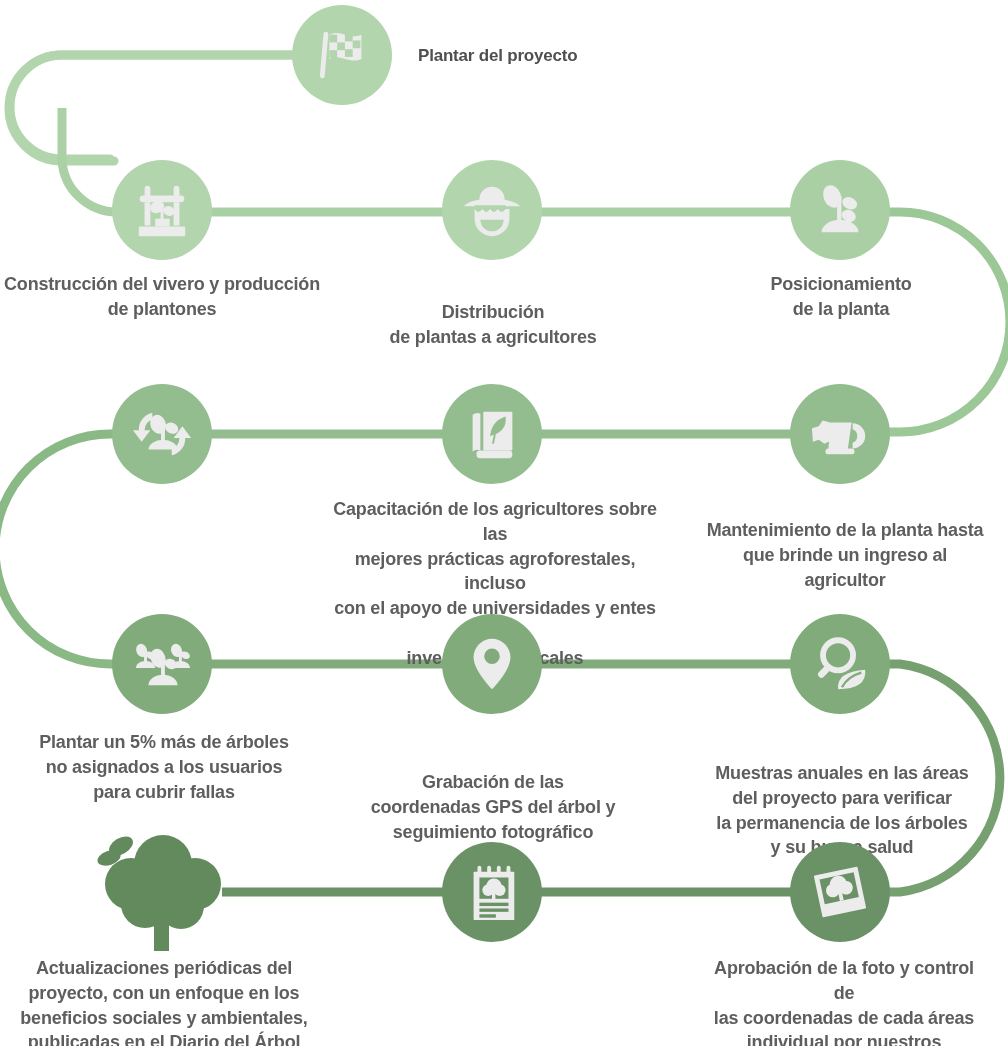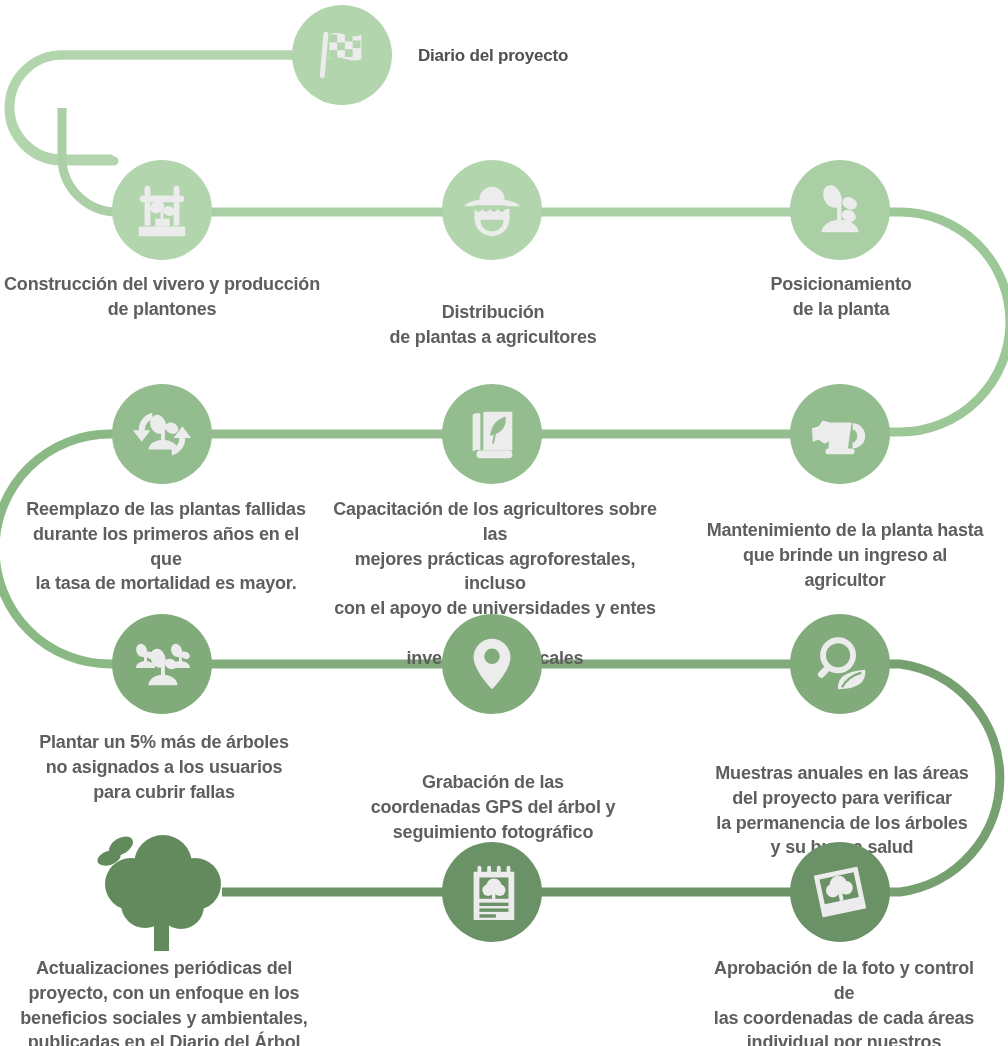--- a/index.html
+++ b/index.html
@@ -66,21 +66,21 @@
           <rect x="19" y="11" width="8" height="8"></rect>
           <rect x="35" y="10" width="8" height="8"></rect>
           <rect x="27" y="19" width="8" height="8"></rect>
           <rect x="43" y="17" width="8" height="8"></rect>
           <rect x="19" y="27" width="8" height="8"></rect>
           <rect x="35" y="26" width="8" height="8"></rect>
         </g>
       </svg>
     </span>
   </div>
-  <div class="caption title" style="left:418px;top:44px;width:300px;">Diario del proyecto</div>
+  <div class="caption title" style="left:418px;top:44px;width:300px;">Plantar del proyecto</div>
 
   <div class="node" style="left:112px;top:160px;background:#b3d5ae;">
     <span>
       <svg viewBox="0 0 64 64" aria-hidden="true">
         <rect class="ico" x="14" y="7" width="6" height="12" rx="3"></rect>
         <rect class="ico" x="44" y="7" width="6" height="12" rx="3"></rect>
         <rect class="ico" x="9" y="17" width="46" height="7" rx="3.5"></rect>
         <rect class="ico" x="14" y="24" width="6" height="24"></rect>
         <rect class="ico" x="44" y="24" width="6" height="24"></rect>
         <ellipse class="ico" cx="27" cy="29" rx="7.5" ry="6" transform="rotate(-25 27 29)"></ellipse>
@@ -127,23 +127,20 @@
       <svg viewBox="0 0 64 64" aria-hidden="true">
         <path class="ico" d="M22 10 A18 18 0 0 0 8 28 L2 28 L11 40 L20 28 L14 28 A12 12 0 0 1 22 17 Z"></path>
         <path class="ico" d="M42 54 A18 18 0 0 0 56 36 L62 36 L53 24 L44 36 L50 36 A12 12 0 0 1 42 47 Z"></path>
         <ellipse class="ico" cx="28" cy="22" rx="8" ry="10" transform="rotate(-20 28 22)"></ellipse>
         <ellipse class="ico" cx="42" cy="26" rx="7" ry="5.5" transform="rotate(25 42 26)"></ellipse>
         <rect class="ico" x="31" y="22" width="4" height="18"></rect>
         <path class="ico" d="M18 48 a15 10 0 0 1 30 0 Z"></path>
       </svg>
     </span>
   </div>
-  <div class="caption" style="left:20px;top:497px;width:292px;">Reemplazo de las plantas fallidas
-durante los primeros años en el que
-la tasa de mortalidad es mayor.</div>
 
   <div class="node" style="left:442px;top:384px;background:#93bd8e;">
     <span>
       <svg viewBox="0 0 64 64" aria-hidden="true">
         <path class="ico" d="M12 12 q4 -3 8 -1 v38 q-4 -2 -8 1 Z"></path>
         <rect class="ico" x="23" y="9" width="30" height="40" rx="1"></rect>
         <path d="M30 34 q2 -16 16 -20 q2 16 -16 20 Z" fill="#93bd8e"></path>
         <rect x="33" y="32" width="2" height="10" fill="#93bd8e" transform="rotate(12 34 37)"></rect>
         <rect class="ico" x="16" y="49" width="37" height="8" rx="3.5"></rect>
       </svg>

